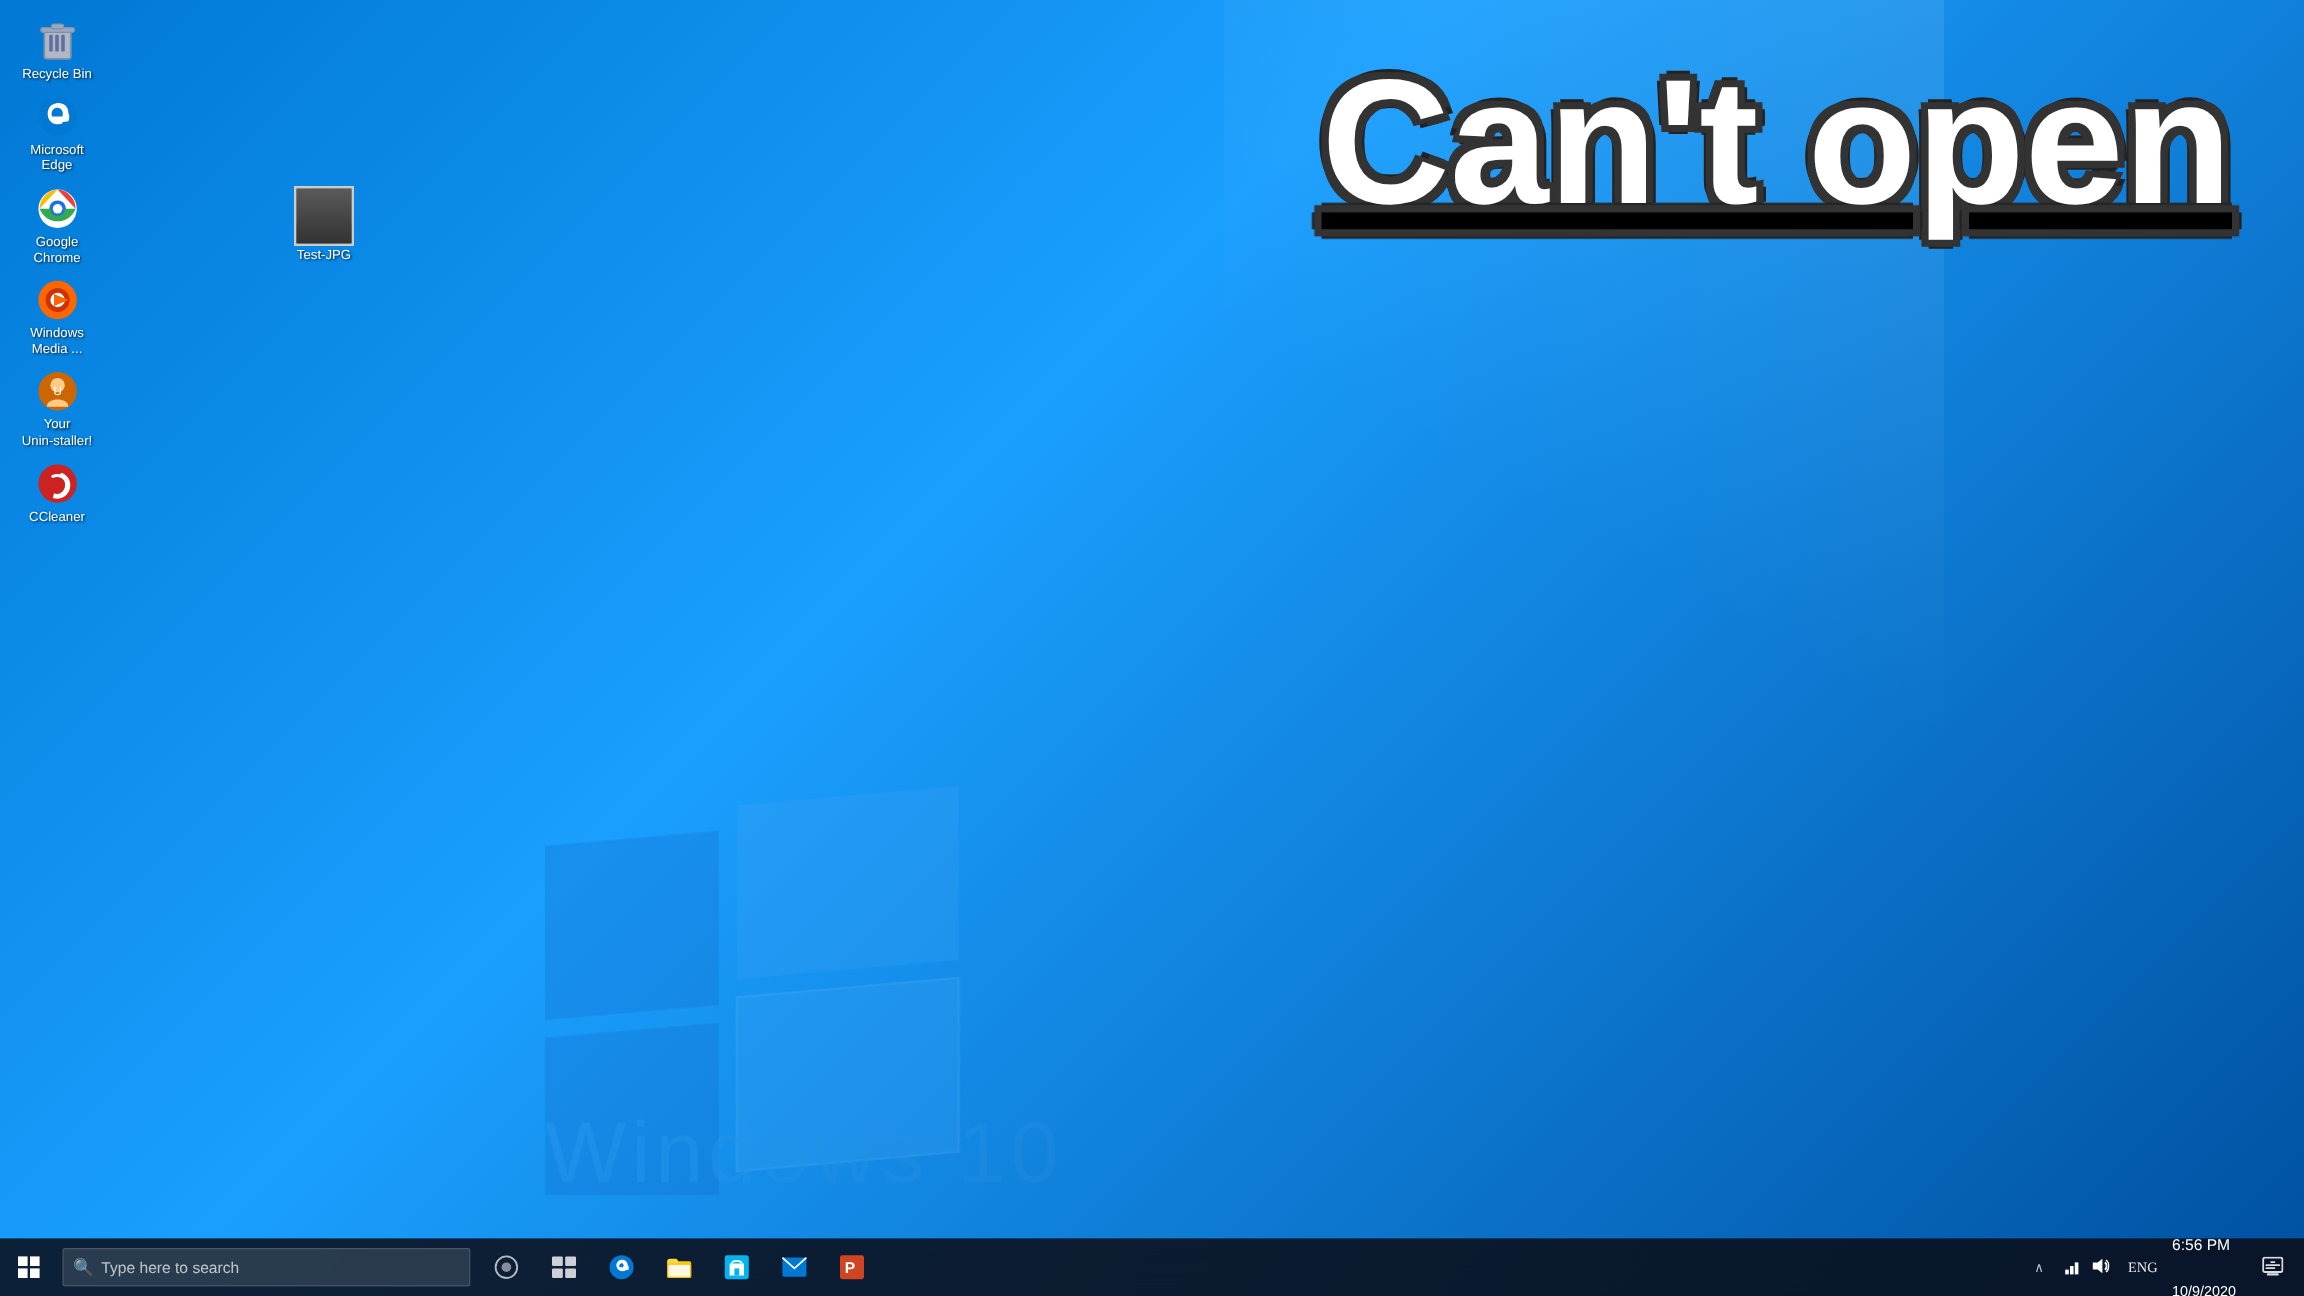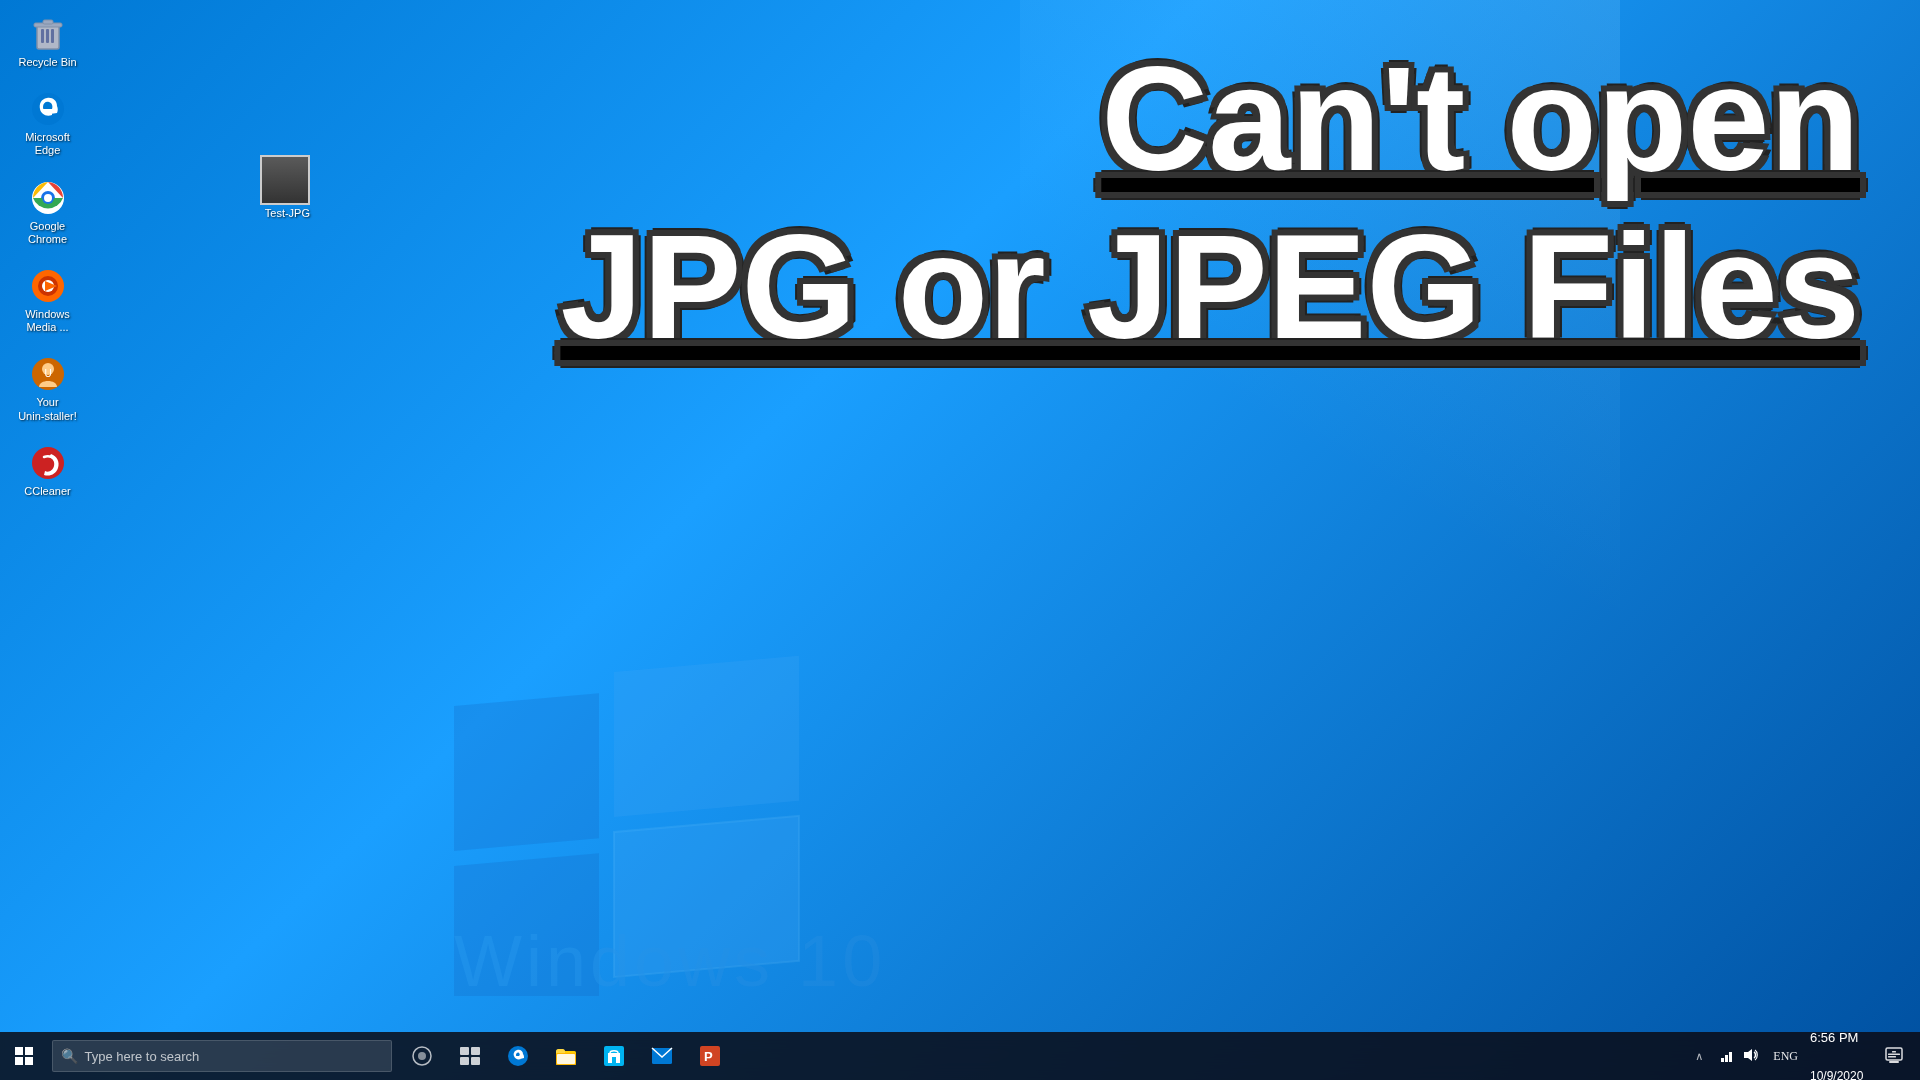--- a/index.html
+++ b/index.html
@@ -58,21 +58,21 @@
       margin-top: 20px;
     }
 
     
     .desktop-icons {
       position: absolute;
       top: 10px;
       left: 10px;
       display: flex;
       flex-direction: column;
-      gap: 12px;
+      gap: 0;
     }
 
     .desktop-icon {
       display: flex;
       flex-direction: column;
       align-items: center;
       width: 75px;
       padding: 4px;
       cursor: pointer;
       border-radius: 3px;
@@ -97,21 +97,21 @@
       word-break: break-word;
     }
 
     
     .test-jpg {
       position: absolute;
       top: 155px;
       left: 230px;
       display: flex;
       flex-direction: column;
-      align-items: flex-end;
+      align-items: center;
       width: 80px;
       cursor: pointer;
     }
 
     .test-jpg-thumb {
       width: 50px;
       height: 50px;
       background: #888;
       border: 2px solid #ccc;
       display: flex;
@@ -333,21 +333,20 @@
       <rect x="0" y="200" width="145" height="145" fill="#1565c0" transform="skewY(-5)"></rect>
       <rect x="160" y="180" width="185" height="145" fill="#42a5f5" transform="skewY(-5)" stroke="rgba(150,220,255,0.5)" stroke-width="2"></rect>
     </g>
 
     <text x="0" y="340" font-size="72" fill="rgba(80,160,230,0.5)" font-family="Segoe UI, sans-serif" font-weight="300" letter-spacing="4">Windows 10</text>
   </svg>
 </div>
 
 <div class="headline">
   <div class="headline-line1">Can't open</div>
-  <div class="headline-line2">JPG or JPEG Files</div>
 </div>
 
 <div class="desktop-icons">
 
   <div class="desktop-icon">
     <div class="icon-img">
       <svg width="38" height="38" viewBox="0 0 38 38">
         <rect x="8" y="10" width="22" height="24" rx="2" fill="#b0b8c8" stroke="#8090a8" stroke-width="1.5"></rect>
         <rect x="12" y="14" width="3" height="14" rx="1" fill="#6070a0"></rect>
         <rect x="17" y="14" width="3" height="14" rx="1" fill="#6070a0"></rect>

